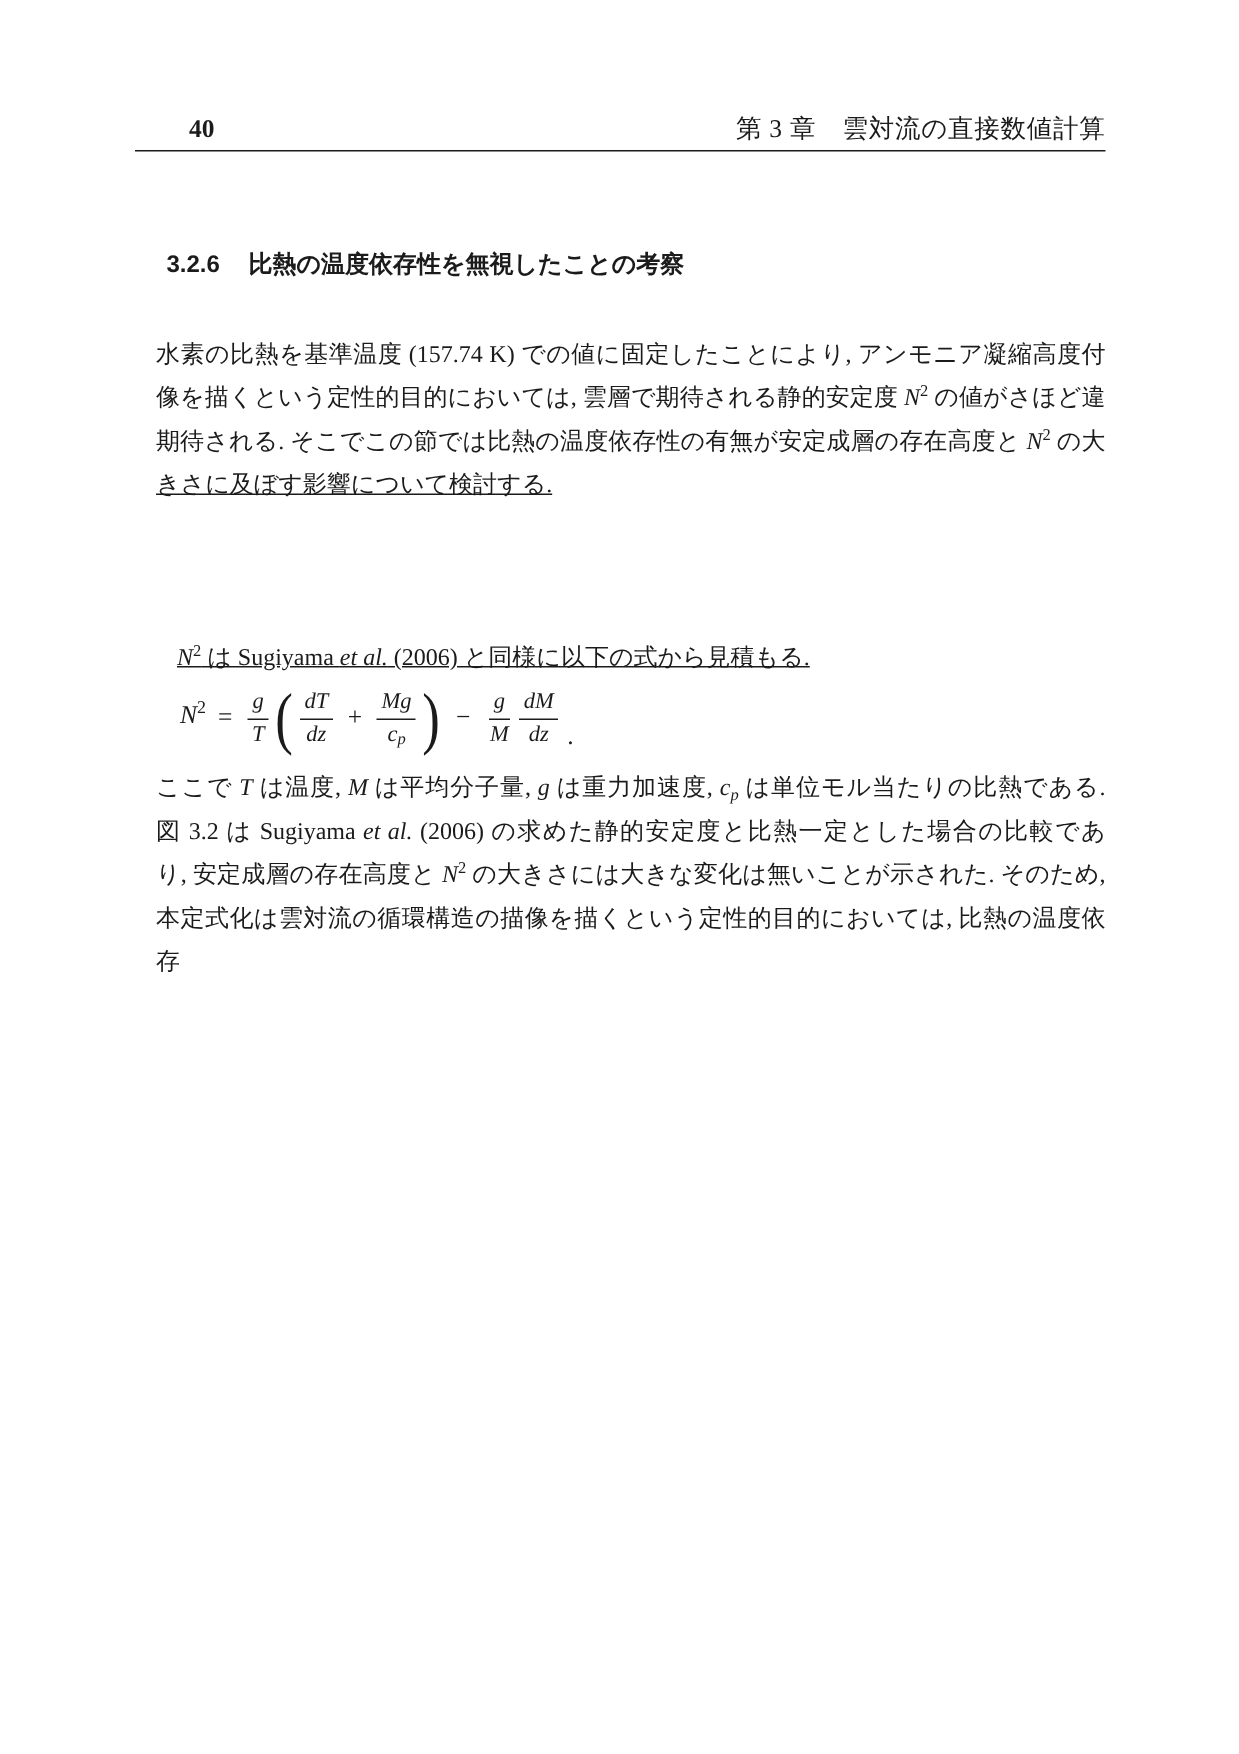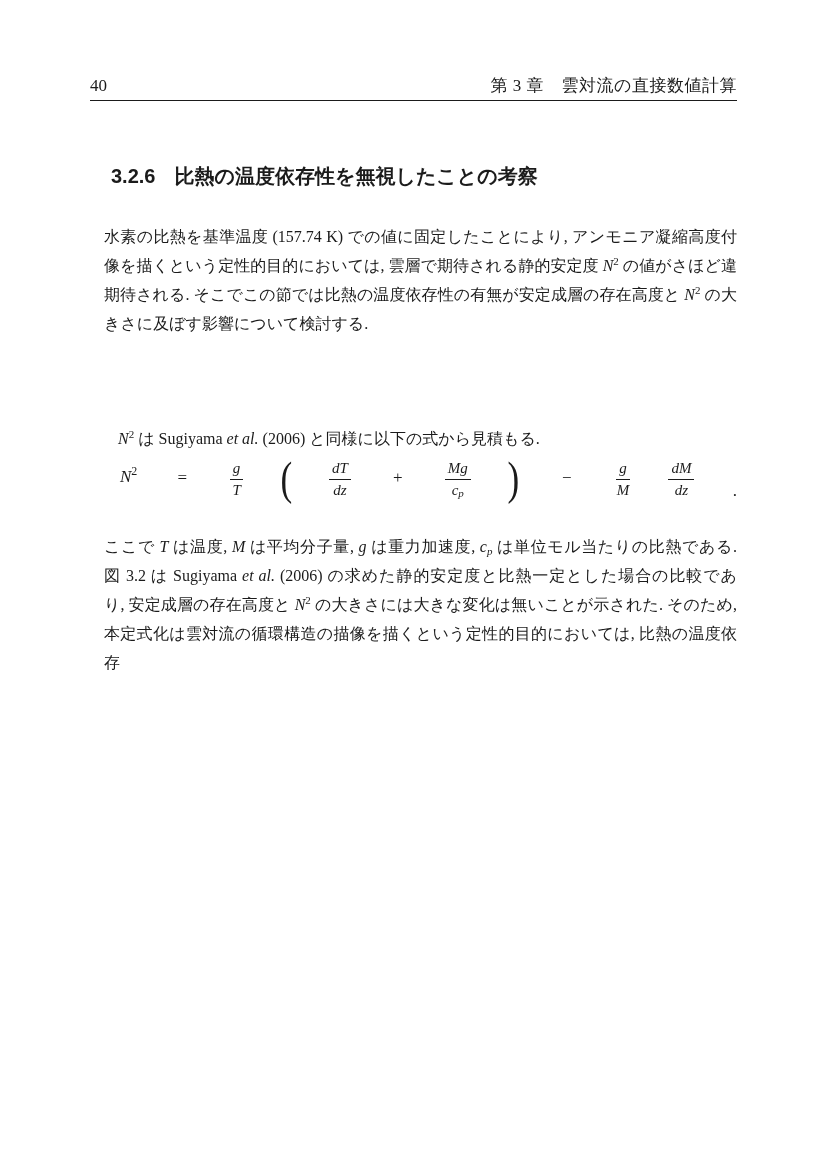--- a/index.html
+++ b/index.html
@@ -13,50 +13,50 @@
     margin:0 auto;
   }
   
   .header{
     position:absolute;left:90px;top:76px;width:647px;
     display:flex;justify-content:space-between;align-items:flex-end;
     font-size:17px;line-height:20px;
     border-bottom:1.5px solid #1b1b1b;
     padding-bottom:4px;
   }
-  .pagenum{font-weight:normal;}
+  .pagenum{font-weight:bold;margin-left:36px;}
   .chapter{letter-spacing:.5px;}
   
   .section-heading{
     position:absolute;left:111px;top:163px;
     display:flex;gap:19px;align-items:baseline;
     font-family:"Liberation Sans","DejaVu Sans",sans-serif;
-    font-weight:bold;font-size:20px;line-height:27px;
+    font-weight:bold;font-size:16px;line-height:27px;
   }
   
   .body-text{
     position:absolute;left:104px;width:633px;
     font-size:16px;line-height:29px;
     text-align:justify;
   }
   .para1{top:222px;}
   .intro{top:424px;margin-left:14px;}
-  .para2{top:532px;}
+  .para2{top:511px;}
   .tline{
     height:29px;overflow:visible;white-space:normal;
     text-align:justify;text-align-last:justify;
   }
-  .tlast{text-align-last:left;}
+  .tlast{text-align-last:left;text-decoration:underline;}
   .s-it{font-style:italic;}
   .s-sup{font-size:11px;line-height:0;vertical-align:6px;}
   .s-sub{font-size:11px;line-height:0;vertical-align:-3px;font-style:italic;}
   
   .equation{
     position:absolute;left:104px;top:450px;width:633px;height:58px;
-    display:flex;align-items:center;justify-content:space-between;
+    display:flex;align-items:center;justify-content:flex-start;
     padding-left:16px;box-sizing:border-box;
     font-size:17px;font-style:italic;
   }
   .eq-lhs{white-space:nowrap;transform:translateY(-2px);}
   .eq-lhs .eq-sup{font-size:12px;font-style:normal;vertical-align:super;line-height:0;}
   .eq-op{font-style:normal;margin:0 8px;transform:translateY(-1px);}
   .frac{
     display:inline-flex;flex-direction:column;align-items:center;
     font-size:15px;line-height:19px;margin:0 2px;white-space:nowrap;
   }

